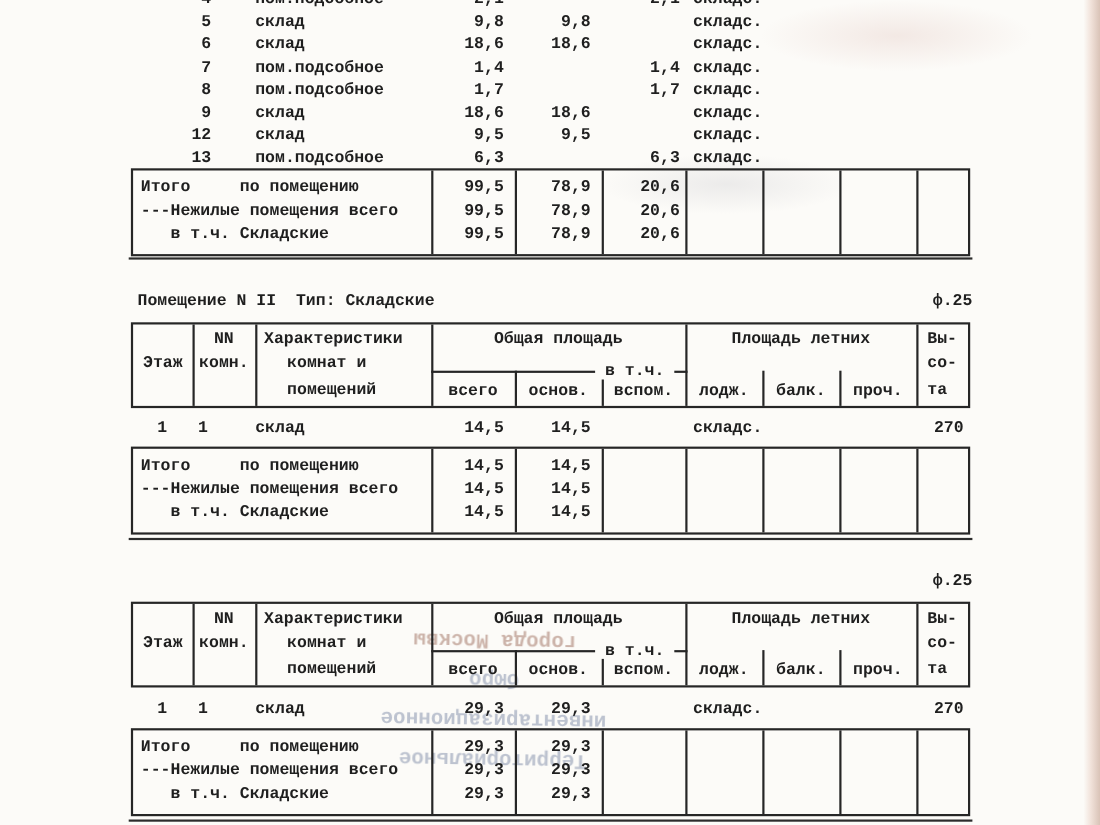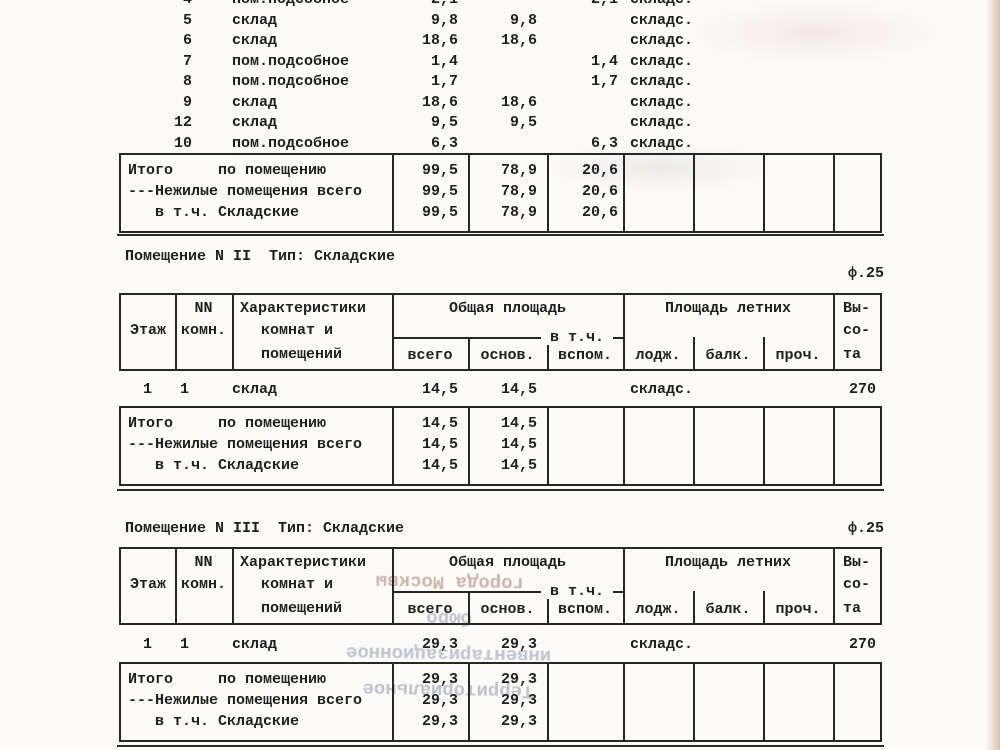--- a/index.html
+++ b/index.html
@@ -114,21 +114,21 @@
   </div>
   <div class="r row6" style="top:114px">
     <span class="n">12</span>
       <span class="nm">склад</span>
       <span class="num">9,5</span>
       <span class="num">9,5</span>
       <span class="num aux"></span>
       <span class="use">складс.</span>
   </div>
   <div class="r row6" style="top:135px">
-    <span class="n">10</span>
+    <span class="n">13</span>
       <span class="nm">пом.подсобное</span>
       <span class="num">6,3</span>
       <span class="num"></span>
       <span class="num aux">6,3</span>
       <span class="use">складс.</span>
   </div>
 
   <div class="itogo" style="top:153px">
     <i class="vl" style="left:271px"></i>
     <i class="vl" style="left:347px"></i>
@@ -154,21 +154,21 @@
     <div class="irow" style="top:49px">
       <span class="lbl">   в т.ч. Складские</span>
         <span class="num">99,5</span>
         <span class="num">78,9</span>
         <span class="num aux">20,6</span>
         <span></span>
     </div>
   </div>
   <div class="dline" style="top:234px"></div>
 
-  <div class="stitle" style="top:248px">Помещение N II  Тип: Складские</div>
+  <div class="stitle" style="top:265px">Помещение N II  Тип: Складские</div>
   <div class="flabel" style="top:265px">ф.25</div>
 
   <div class="hdrt" style="top:293px">
     <i class="vl" style="left:54px"></i>
     <i class="vl" style="left:111px"></i>
     <i class="vl" style="left:271px"></i>
     <i class="vl" style="left:502px"></i>
     <i class="vl" style="left:712px"></i>
     <i class="vp" style="left:347px"></i>
     <i class="vp" style="left:426px"></i>
@@ -231,21 +231,20 @@
     <div class="irow" style="top:49px">
       <span class="lbl">   в т.ч. Складские</span>
         <span class="num">14,5</span>
         <span class="num">14,5</span>
         <span class="num aux"></span>
         <span></span>
     </div>
   </div>
   <div class="dline" style="top:489px"></div>
 
-  <div class="stitle" style="top:520px">Помещение N III  Тип: Складские</div>
   <div class="flabel" style="top:520px">ф.25</div>
 
   <div class="hdrt" style="top:547px">
     <i class="vl" style="left:54px"></i>
     <i class="vl" style="left:111px"></i>
     <i class="vl" style="left:271px"></i>
     <i class="vl" style="left:502px"></i>
     <i class="vl" style="left:712px"></i>
     <i class="vp" style="left:347px"></i>
     <i class="vp" style="left:426px"></i>

